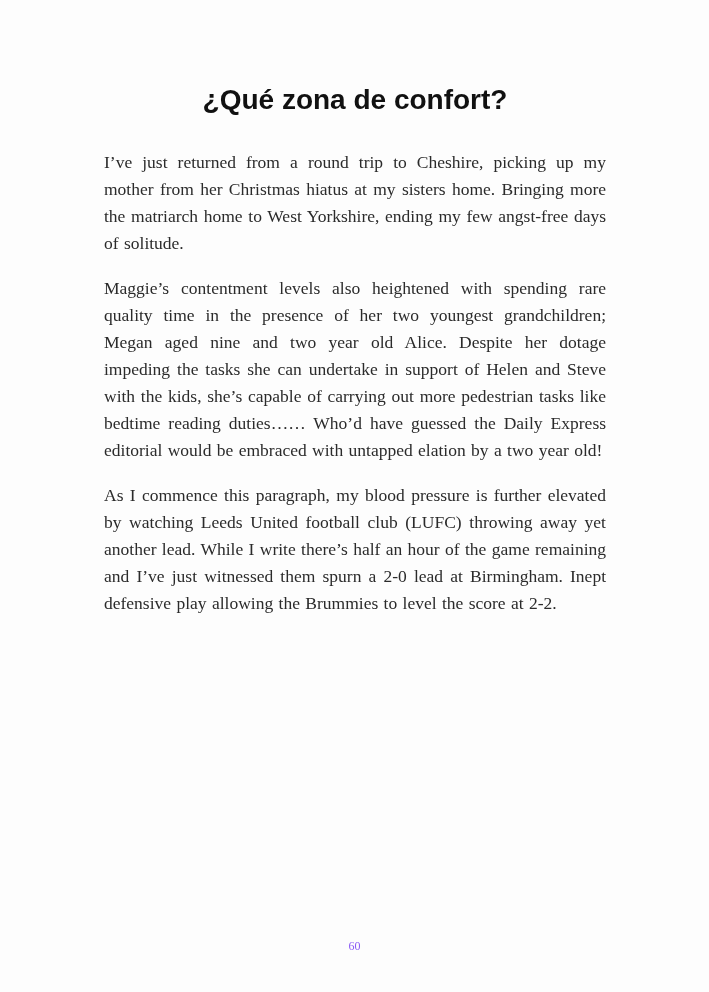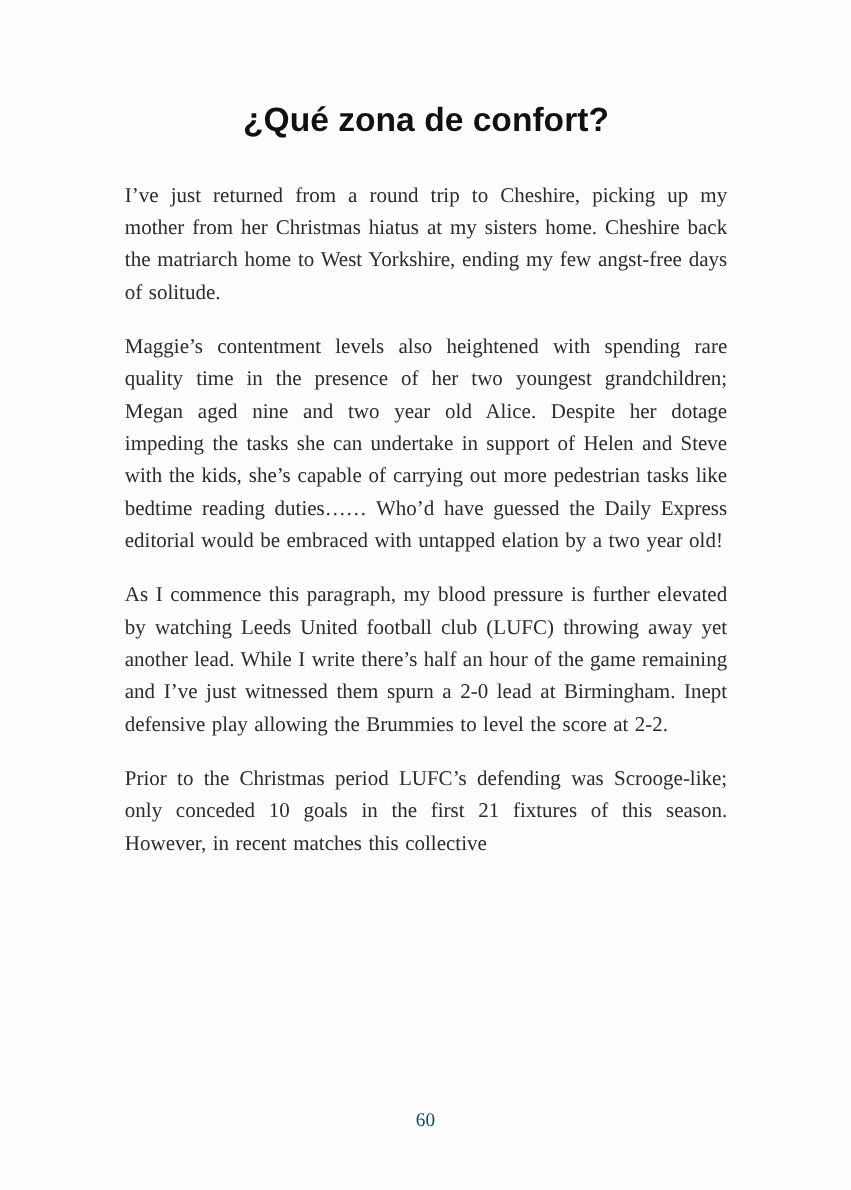--- a/index.html
+++ b/index.html
@@ -38,40 +38,39 @@
     line-height: 27px;
     text-align: justify;
     margin: 0 0 18px 0;
     word-spacing: 1px;
   }
   .doc-paragraph:last-of-type {
     margin-bottom: 0;
   }
   .page-number {
     position: absolute;
-    bottom: 49px;
+    bottom: 38px;
     left: 0;
     width: 100%;
     text-align: center;
-    font-size: 16px;
-    color: #0c4a6e;
+    font-size: 12px;
+    color: #8b5cf6;
     font-family: "Liberation Serif", "DejaVu Serif", serif;
   }
 </style>
 </head>
 <body>
 
 <div class="page">
   <div class="content">
     <h1 class="doc-title">¿Qué zona de confort?</h1>
 
-    <p class="doc-paragraph">I’ve just returned from a round trip to Cheshire, picking up my mother from her Christmas hiatus at my sisters home. Cheshire back the matriarch home to West Yorkshire, ending my few angst-free days of solitude.</p>
+    <p class="doc-paragraph">I’ve just returned from a round trip to Cheshire, picking up my mother from her Christmas hiatus at my sisters home. Bringing more the matriarch home to West Yorkshire, ending my few angst-free days of solitude.</p>
 
 
     <p class="doc-paragraph">Maggie’s contentment levels also heightened with spending rare quality time in the presence of her two youngest grandchildren; Megan aged nine and two year old Alice. Despite her dotage impeding the tasks she can undertake in support of Helen and Steve with the kids, she’s capable of carrying out more pedestrian tasks like bedtime reading duties…… Who’d have guessed the Daily Express editorial would be embraced with untapped elation by a two year old!</p>
 
     <p class="doc-paragraph">As I commence this paragraph, my blood pressure is further elevated by watching Leeds United football club (LUFC) throwing away yet another lead. While I write there’s half an hour of the game remaining and I’ve just witnessed them spurn a 2-0 lead at Birmingham. Inept defensive play allowing the Brummies to level the score at 2-2.</p>
 
-    <p class="doc-paragraph">Prior to the Christmas period LUFC’s defending was Scrooge-like; only conceded 10 goals in the first 21 fixtures of this season. However, in recent matches this collective</p>
   </div>
 
   <div class="page-number">60</div>
 </div>
 
 </body></html>

